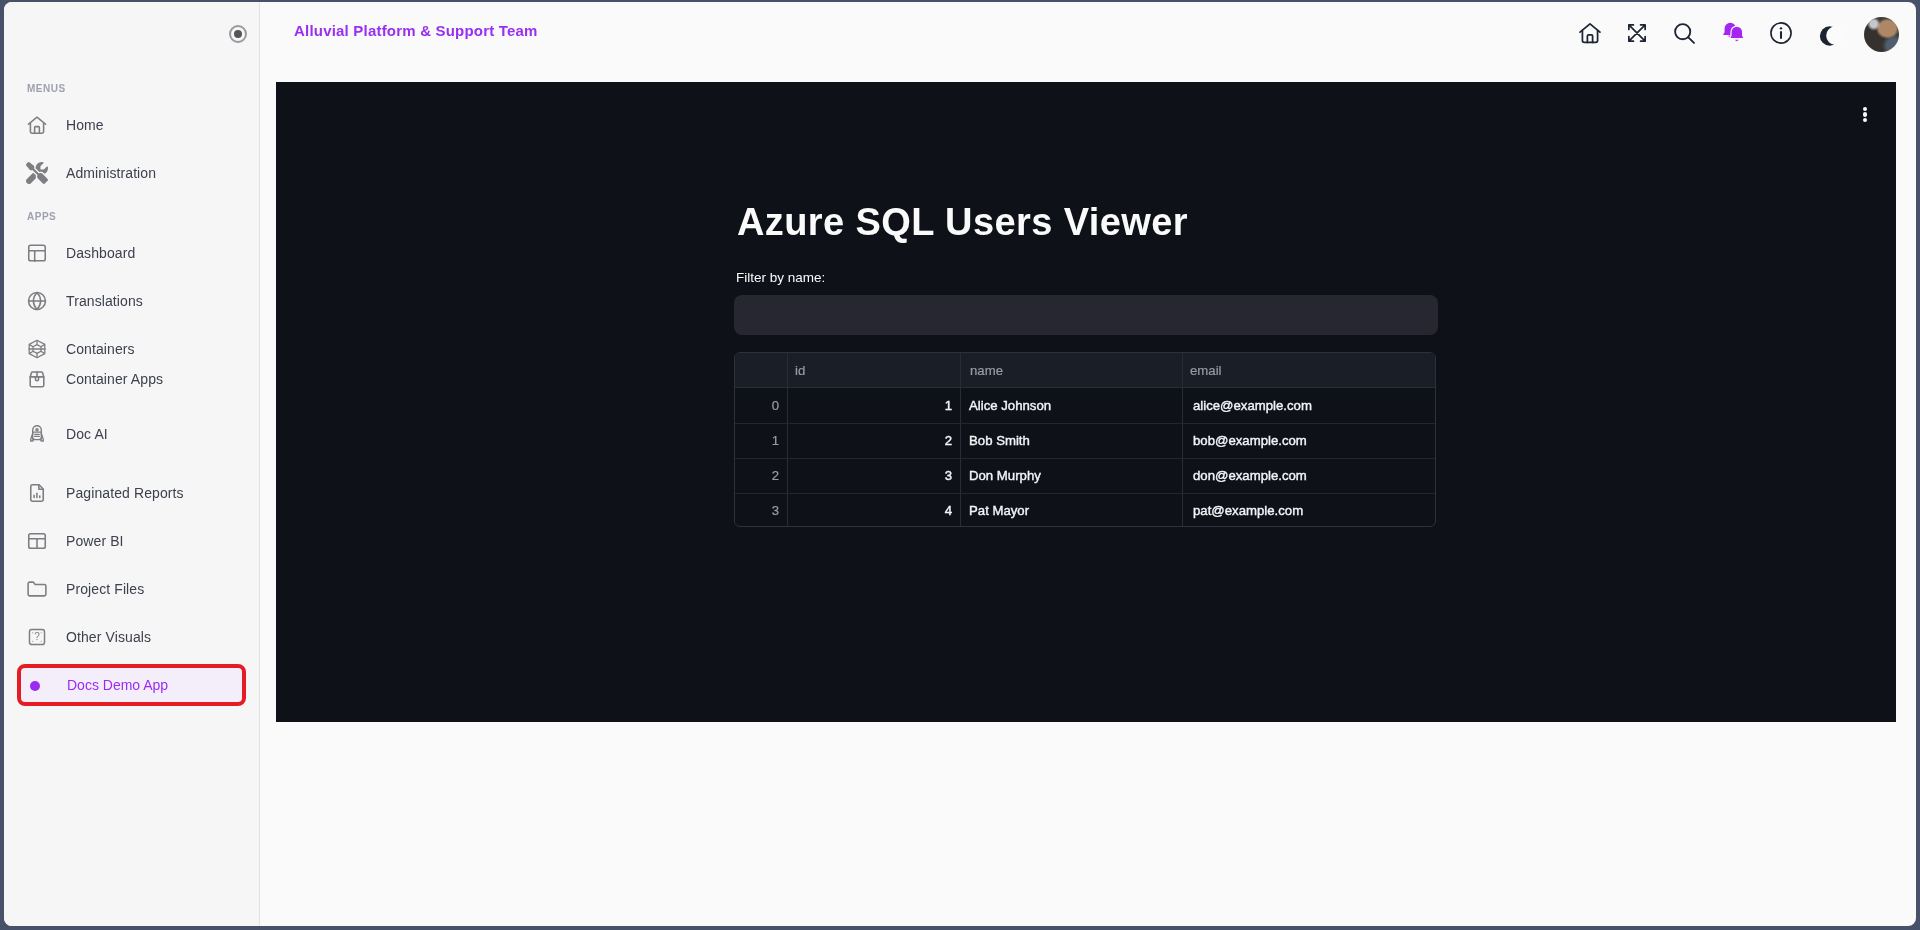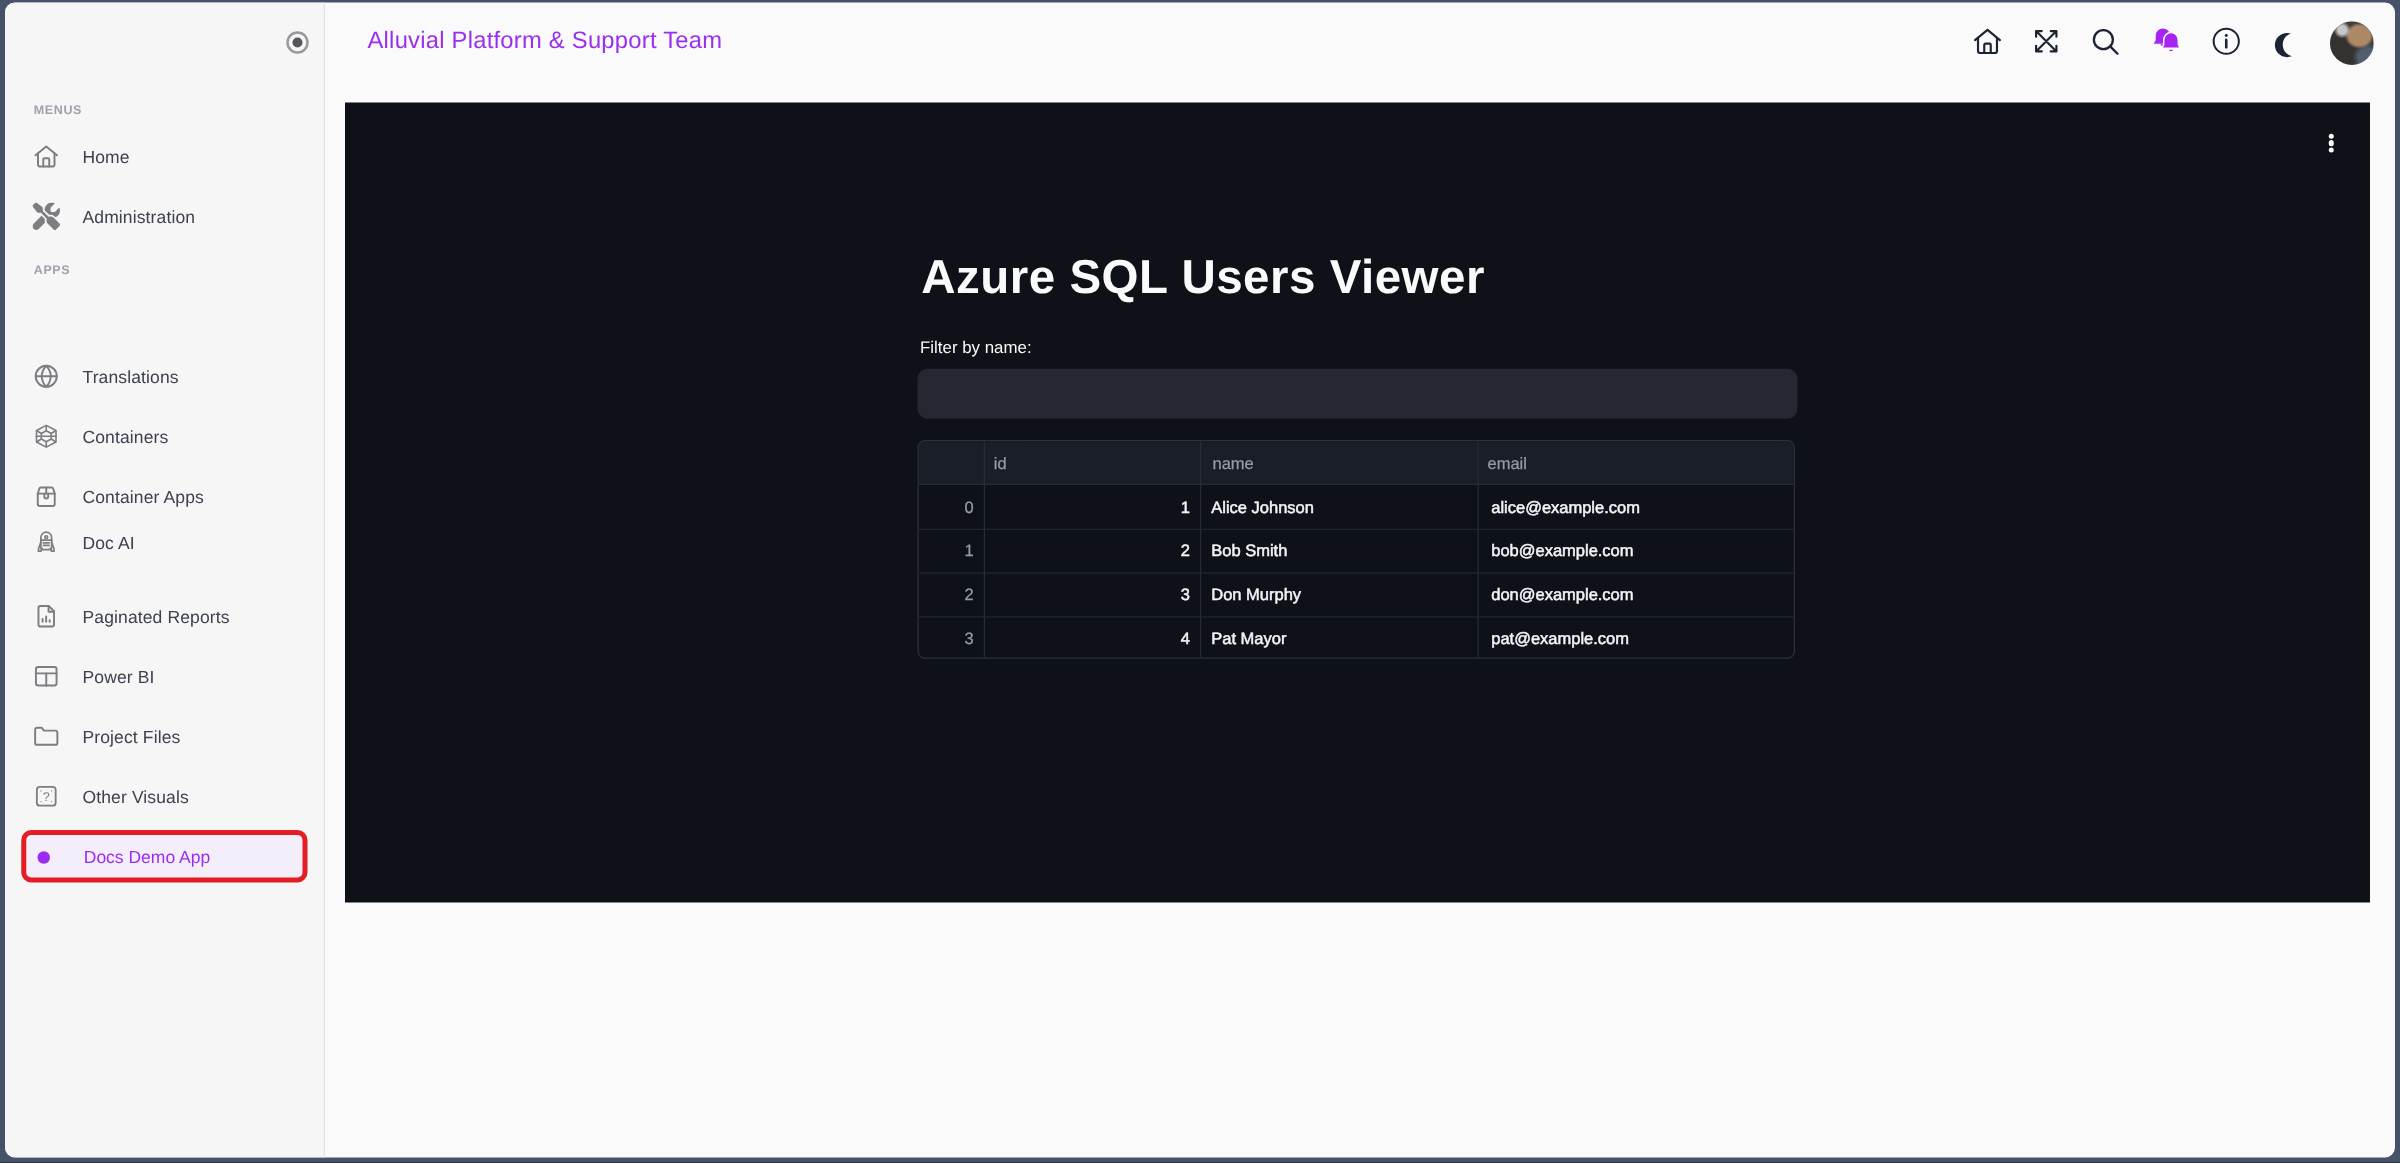--- a/index.html
+++ b/index.html
@@ -18,21 +18,21 @@
   .item .lb { position:absolute; left:62px; top:50%; transform:translateY(-50%);
               font-size:14px; color:#3d414f; letter-spacing:0.1px; }
   .item .ch { position:absolute; right:22px; top:15px; width:16px; height:16px; color:#55555a; }
   .demo-box { position:absolute; left:13px; top:662px; width:229px; height:42px;
               background:#f4eefb; border:4px solid #e51c23; border-radius:8px; }
   .demo-dot { position:absolute; left:9px; top:12.5px; width:10px; height:10px;
               border-radius:50%; background:#9c2bf2; }
   .demo-lb { position:absolute; left:46px; top:50%; transform:translateY(-50%);
              font-size:14px; color:#9c2bf2; }
   
-  .topbar-title { position:absolute; left:290px; top:20px; font-size:19px; font-weight:400;
+  .topbar-title { position:absolute; left:290px; top:20px; font-size:15px; font-weight:700;
                   color:#9a2ff0; letter-spacing:0.2px; }
   .tico { position:absolute; top:18px; width:26px; height:26px; color:#1c2433; }
   .avatar { position:absolute; left:1860px; top:15px; width:35px; height:35px; border-radius:50%;
             background:
               radial-gradient(circle at 28% 20%, #c6c7c9 0 9%, rgba(198,199,201,0) 18%),
               radial-gradient(ellipse 58% 52% at 67% 33%, #ad8867 0 42%, rgba(173,136,103,0) 58%),
               radial-gradient(circle at 84% 82%, #505e6e 0 16%, rgba(80,94,110,0) 28%),
               radial-gradient(circle at 35% 62%, #34312f 0 42%, rgba(52,49,47,0) 62%),
               #403d3b;
             overflow:hidden; }
@@ -75,20 +75,28 @@
           <path d="M9.4 21v-6.2a1 1 0 0 1 1-1h3.2a1 1 0 0 1 1 1V21"></path>
       </svg>
       <div class="lb">Home</div>
     </div>
     <div class="item" style="top:147px">
       <svg class="ic" viewBox="0 0 512 512" fill="#7d7d82">
         <path d="M78.6 5C69.1-2.4 55.6-1.5 47 7L7 47c-8.5 8.5-9.4 22-2.1 31.6l80 104c4.5 5.9 11.6 9.4 19 9.4h54.1l109 109c-14.7 29-10 65.4 14.3 89.6l112 112c12.5 12.5 32.8 12.5 45.3 0l64-64c12.5-12.5 12.5-32.8 0-45.3l-112-112c-24.2-24.2-60.6-29-89.6-14.3l-109-109V104c0-7.5-3.5-14.5-9.4-19L78.6 5zM19.9 396.1C7.2 408.8 0 426.1 0 444.1C0 481.6 30.4 512 67.9 512c18 0 35.3-7.2 48-19.9L233.7 374.3c-7.8-20.9-9-43.6-3.6-65.1l-61.7-61.7L19.9 396.1zM512 144c0-10.5-1.1-20.7-3.2-30.5c-2.4-11.2-16.1-14.1-24.2-6l-63.9 63.9c-3 3-7.1 4.7-11.3 4.7H352c-8.8 0-16-7.2-16-16V102.6c0-4.2 1.7-8.3 4.7-11.3l63.9-63.9c8.1-8.1 5.2-21.8-6-24.2C388.7 1.1 378.5 0 368 0C288.5 0 224 64.5 224 144l0 .8 85.3 85.3c36-9.1 75.8 .5 104 28.7l15.7 15.7C471.9 259.5 512 206.4 512 144z"></path>
       </svg>
       <div class="lb">Administration</div>
     </div>
+    <div class="item" style="top:227px">
+      <svg class="ic" viewBox="0 0 24 24" fill="none" stroke="currentColor" stroke-width="1.7" stroke-linecap="round" stroke-linejoin="round">
+        <rect x="3" y="3.5" width="18" height="17" rx="2"></rect>
+          <path d="M3 9.5h18"></path>
+          <path d="M9.5 21V9.5"></path>
+      </svg>
+      <div class="lb">Dashboard</div>
+    </div>
     <div class="item" style="top:275px">
       <svg class="ic" viewBox="0 0 24 24" fill="none" stroke="currentColor" stroke-width="1.7" stroke-linecap="round" stroke-linejoin="round">
         <circle cx="12" cy="12" r="9.2"></circle>
           <path d="M2.8 12h18.4"></path>
           <path d="M12 2.8a14.2 14.2 0 0 1 4 9.2 14.2 14.2 0 0 1-4 9.2 14.2 14.2 0 0 1-4-9.2 14.2 14.2 0 0 1 4-9.2z"></path>
       </svg>
       <div class="lb">Translations</div>
       <svg class="ch" viewBox="0 0 24 24" fill="none" stroke="currentColor" stroke-width="2.2" stroke-linecap="round" stroke-linejoin="round">
           <path d="m9 5.5 6.5 6.5L9 18.5"></path>
         </svg>
@@ -97,21 +105,21 @@
       <svg class="ic" viewBox="0 0 24 24" fill="none" stroke="currentColor" stroke-width="1.4" stroke-linejoin="round">
         <path d="M12 2.5 20.5 7v10L12 21.5 3.5 17V7Z"></path>
         <path d="M12 7.2 16.3 9.6v4.8L12 16.8 7.7 14.4V9.6Z"></path>
         <path d="M12 2.5v4.7M20.5 7l-4.2 2.6M20.5 17l-4.2-2.6M12 21.5v-4.7M3.5 17l4.2-2.6M3.5 7l4.2 2.6M2.8 12h18.4"></path>
       </svg>
       <div class="lb">Containers</div>
       <svg class="ch" viewBox="0 0 24 24" fill="none" stroke="currentColor" stroke-width="2.2" stroke-linecap="round" stroke-linejoin="round">
           <path d="m9 5.5 6.5 6.5L9 18.5"></path>
         </svg>
     </div>
-    <div class="item" style="top:371px">
+    <div class="item" style="top:353px">
       <svg class="ic" viewBox="0 0 24 24" fill="none" stroke="currentColor" stroke-width="1.7" stroke-linecap="round" stroke-linejoin="round">
         <path d="M4.6 9.7 6 5.2a1.3 1.3 0 0 1 1.2-.9h9.6a1.3 1.3 0 0 1 1.2.9l1.4 4.5"></path>
         <path d="M4.6 9.7h14.8v9a1.8 1.8 0 0 1-1.8 1.8H6.4a1.8 1.8 0 0 1-1.8-1.8Z"></path>
         <path d="M12 4.3v5.4"></path>
           <path d="M10.3 9.7v2.6a1.7 1.7 0 0 0 3.4 0V9.7"></path>
       </svg>
       <div class="lb">Container Apps</div>
       <svg class="ch" viewBox="0 0 24 24" fill="none" stroke="currentColor" stroke-width="2.2" stroke-linecap="round" stroke-linejoin="round">
           <path d="m9 5.5 6.5 6.5L9 18.5"></path>
         </svg>

